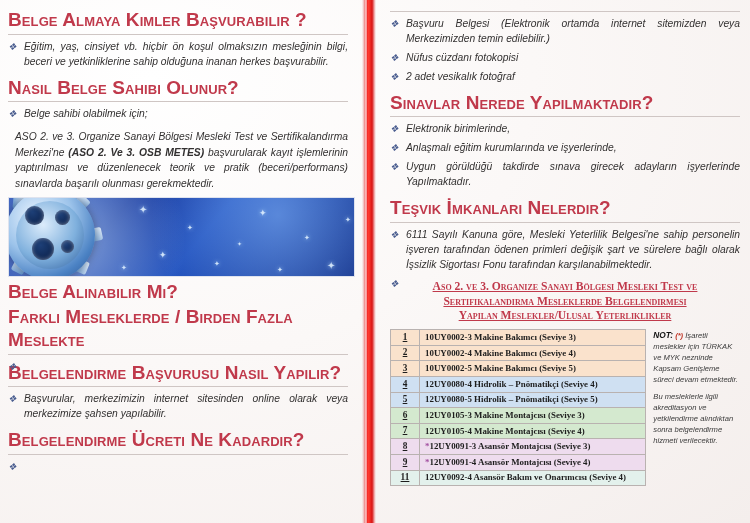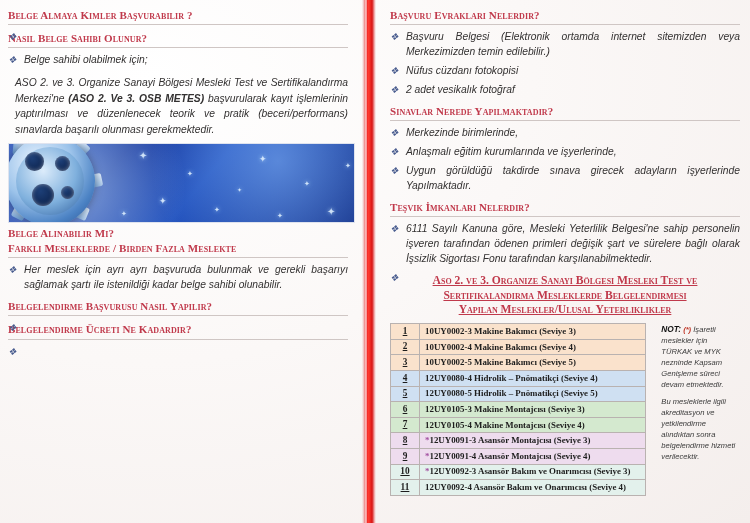--- a/index.html
+++ b/index.html
@@ -56,24 +56,24 @@
     height: 523px;
     box-sizing: border-box;
     padding: 9px 14px 0 8px;
   }
   .col-left  { left: 0;     width: 362px; }
   .col-right { left: 376px; width: 374px; padding-left: 14px; padding-right: 10px;}
 
   
   h2.sec {
     margin: 0 0 2px 0;
-    font-family: Liberation Serif, serif;
+    font-family: Liberation Sans, sans-serif;
     color: #c0394b;
     font-weight: bold;
-    font-size: 11px;
+    font-size: 19px;
     letter-spacing: 0.1px;
     line-height: 1.2;
     font-variant: small-caps;
     text-transform: none;
   }
   .rule {
     border: 0;
     border-top: 1px solid #cfc6c4;
     margin: 2px 0 5px 0;
     height: 0;
@@ -219,34 +219,35 @@
   .star { color: #a24fa0; }
   .note {
     width: 92px;
     font-size: 7.6px;
     line-height: 1.45;
     font-style: italic;
     color: #3a3a3a;
   }
   .note .nb { font-weight: bold; font-style: italic; font-size: 8.3px; color:#111; }
   .note .ns { color: #c0392b; font-weight: bold; }
-  .note p { margin: 0 0 6px 8px; }
+  .note p { margin: 0 0 6px 0; }
 </style>
 </head>
 <body>
 
 <div class="page">
 
   <div class="col col-left">
 
     <h2 class="sec">Belge Almaya Kimler Başvurabilir ?</h2>
     <hr class="rule">
     <ul class="bl">
       <li>
         <span class="bullet">❖</span>
+        <span>Eğitim, yaş, cinsiyet vb. hiçbir ön koşul olmaksızın mesleğinin bilgi, beceri ve yetkinliklerine sahip olduğuna inanan herkes başvurabilir.</span>
       </li>
     </ul>
 
     <h2 class="sec">Nasıl Belge Sahibi Olunur?</h2>
     <hr class="rule">
     <ul class="bl">
       <li>
         <span class="bullet">❖</span>
         <span class="u">Belge sahibi olabilmek için;</span>
       </li>
@@ -286,46 +287,45 @@
         </div>
       </div>
     </div>
 
     <h2 class="sec">Belge Alınabilir Mi?</h2>
     <h2 class="sec">Farklı Mesleklerde / Birden Fazla Meslekte</h2>
     <hr class="rule">
     <ul class="bl">
       <li>
         <span class="bullet">❖</span>
-        <span>Her meslek için ayrı ayrı başvuruda bulunmak ve gerekli başarıyı sağlamak şartı ile istenildiği kadar belge sahibi olunabilir.</span>
       </li>
     </ul>
 
     <h2 class="sec">Belgelendirme Başvurusu Nasıl Yapılır?</h2>
     <hr class="rule">
     <ul class="bl">
       <li>
         <span class="bullet">❖</span>
+        <span>Başvurular, merkezimizin internet sitesinden online olarak veya merkezimize şahsen yapılabilir.</span>
       </li>
     </ul>
 
     <h2 class="sec">Belgelendirme Ücreti Ne Kadardır?</h2>
     <hr class="rule">
     <ul class="bl">
       <li>
         <span class="bullet">❖</span>
       </li>
     </ul>
   </div>
 
   <div class="divider"></div>
 
   <div class="col col-right">
 
-    <h2 class="sec">Başvuru Evrakları Nelerdir?</h2>
     <hr class="rule">
     <ul class="bl">
       <li>
         <span class="bullet">❖</span>
         <span>Başvuru Belgesi (Elektronik ortamda internet sitemizden veya Merkezimizden temin edilebilir.)</span>
       </li>
       <li>
         <span class="bullet">❖</span>
         <span>Nüfus cüzdanı fotokopisi</span>
       </li>
@@ -333,21 +333,21 @@
         <span class="bullet">❖</span>
         <span>2 adet vesikalık fotoğraf</span>
       </li>
     </ul>
 
     <h2 class="sec">Sınavlar Nerede Yapılmaktadır?</h2>
     <hr class="rule">
     <ul class="bl">
       <li>
         <span class="bullet">❖</span>
-        <span>Merkezinde birimlerinde,</span>
+        <span>Elektronik birimlerinde,</span>
       </li>
       <li>
         <span class="bullet">❖</span>
         <span>Anlaşmalı eğitim kurumlarında ve işyerlerinde,</span>
       </li>
       <li>
         <span class="bullet">❖</span>
         <span>Uygun görüldüğü takdirde sınava girecek adayların işyerlerinde Yapılmaktadır.</span>
       </li>
     </ul>
@@ -401,24 +401,20 @@
               <td class="num">7</td>
               <td class="code">12UY0105-4  Makine Montajcısı (Seviye 4)</td>
             </tr>
             <tr style="background: rgb(238, 220, 238);">
               <td class="num">8</td>
               <td class="code"><span class="star">*</span>12UY0091-3  Asansör Montajcısı (Seviye 3)</td>
             </tr>
             <tr style="background: rgb(238, 220, 238);">
               <td class="num">9</td>
               <td class="code"><span class="star">*</span>12UY0091-4  Asansör Montajcısı (Seviye 4)</td>
-            </tr>
-            <tr style="background: rgb(227, 241, 236);">
-              <td class="num">10</td>
-              <td class="code"><span class="star">*</span>12UY0092-3  Asansör Bakım ve Onarımcısı (Seviye 3)</td>
             </tr>
             <tr style="background: rgb(227, 241, 236);">
               <td class="num">11</td>
               <td class="code">12UY0092-4  Asansör Bakım ve Onarımcısı (Seviye 4)</td>
             </tr>
           </tbody>
       </table>
       <div class="note">
         <p><span class="nb">NOT:</span> <span class="ns">(*)</span><span> İşaretli meslekler için TÜRKAK ve MYK nezninde Kapsam Genişleme süreci devam etmektedir.</span></p>
         <p>Bu mesleklerle ilgili akreditasyon ve yetkilendirme alındıktan sonra belgelendirme hizmeti verilecektir.</p>

